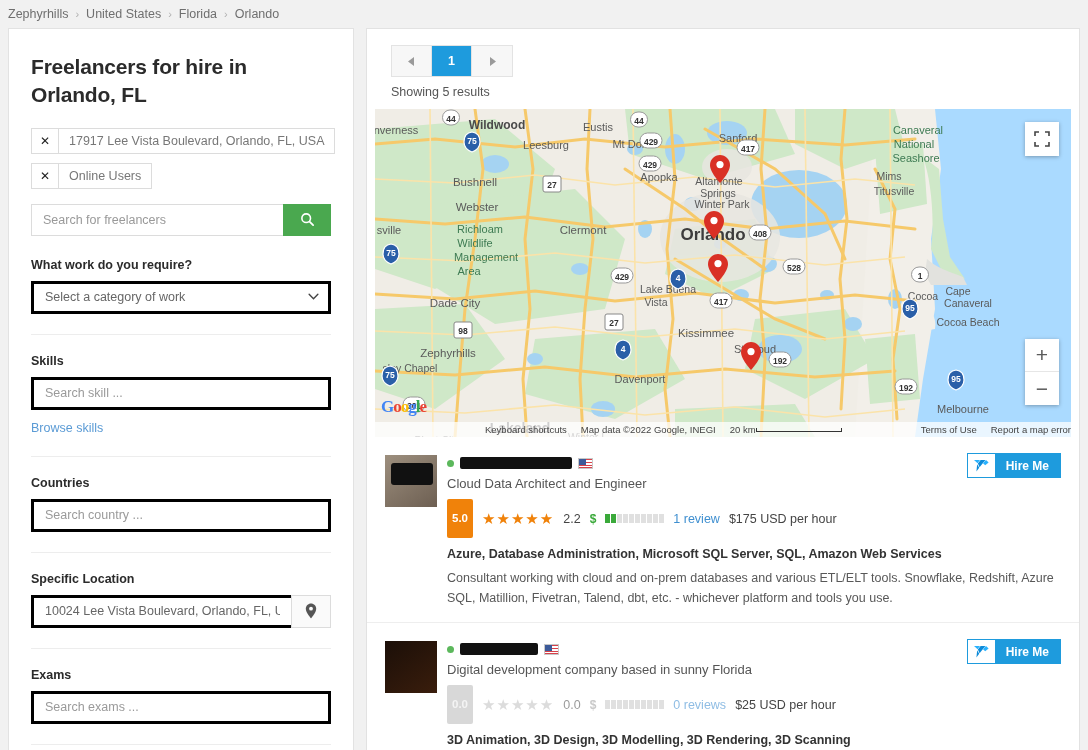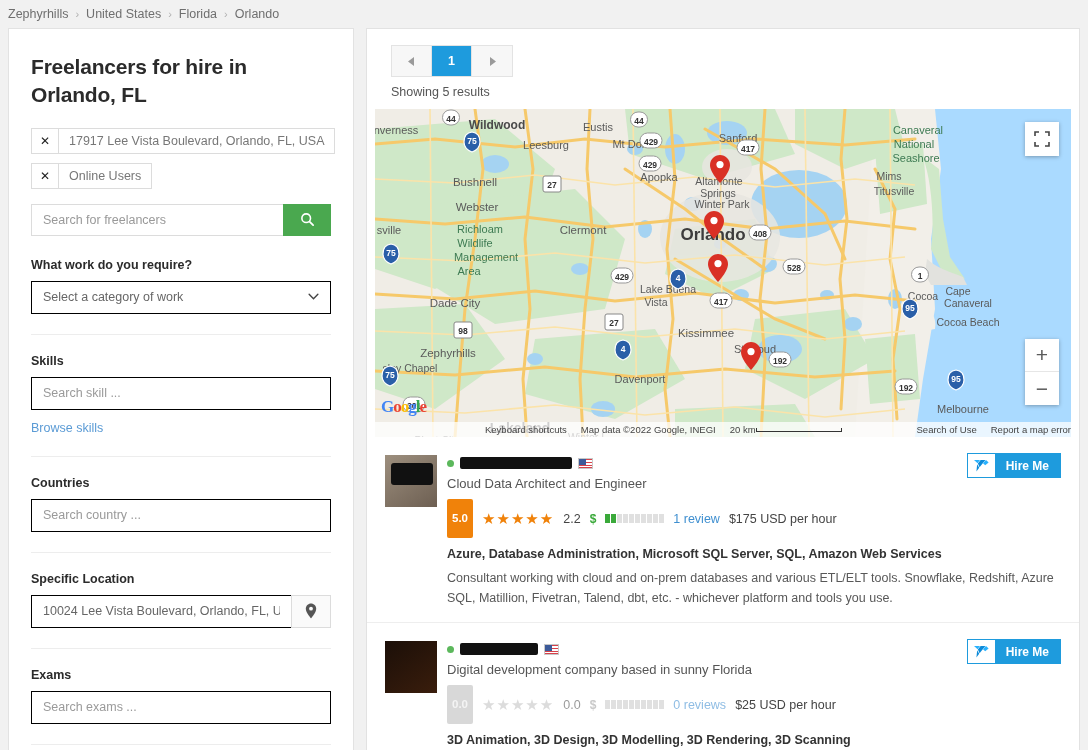--- a/index.html
+++ b/index.html
@@ -105,21 +105,21 @@
 
   .fld-label {
     font-size: 12.5px;
     font-weight: bold;
     color: #2b2b2b;
     margin-bottom: 9px;
   }
   .sb-input, .sb-select {
     width: 100%;
     height: 33px;
-    border: 1px solid #000000;
+    border: 3px solid #000000;
     background: #fff;
     padding: 0 11px;
     font-size: 12.5px;
     color: #666;
     font-family: "Liberation Sans", sans-serif;
     outline: none;
     appearance: none;
   }
   .sb-input::placeholder { color: #9a9a9a; }
   .select-wrap { position: relative; }
@@ -770,21 +770,21 @@
       </div>
 
       <div class="attrib">
         <span class="lnk">Keyboard shortcuts</span>
         <span>Map data ©2022 Google, INEGI</span>
         <span class="gscale">
           <span>20 km</span>
           <span class="bar"></span>
         </span>
         <span class="spacer"></span>
-        <span class="lnk">Search of Use</span>
+        <span class="lnk">Terms of Use</span>
         <span class="lnk">Report a map error</span>
       </div>
     </div>
 
     <div id="listing-container">
         <div class="listing">
           <div class="avatar" style="background:linear-gradient(145deg,#9d8f7e,#6d5f52)">
             <span class="redact"></span>
           </div>
           <div class="lst-body">

